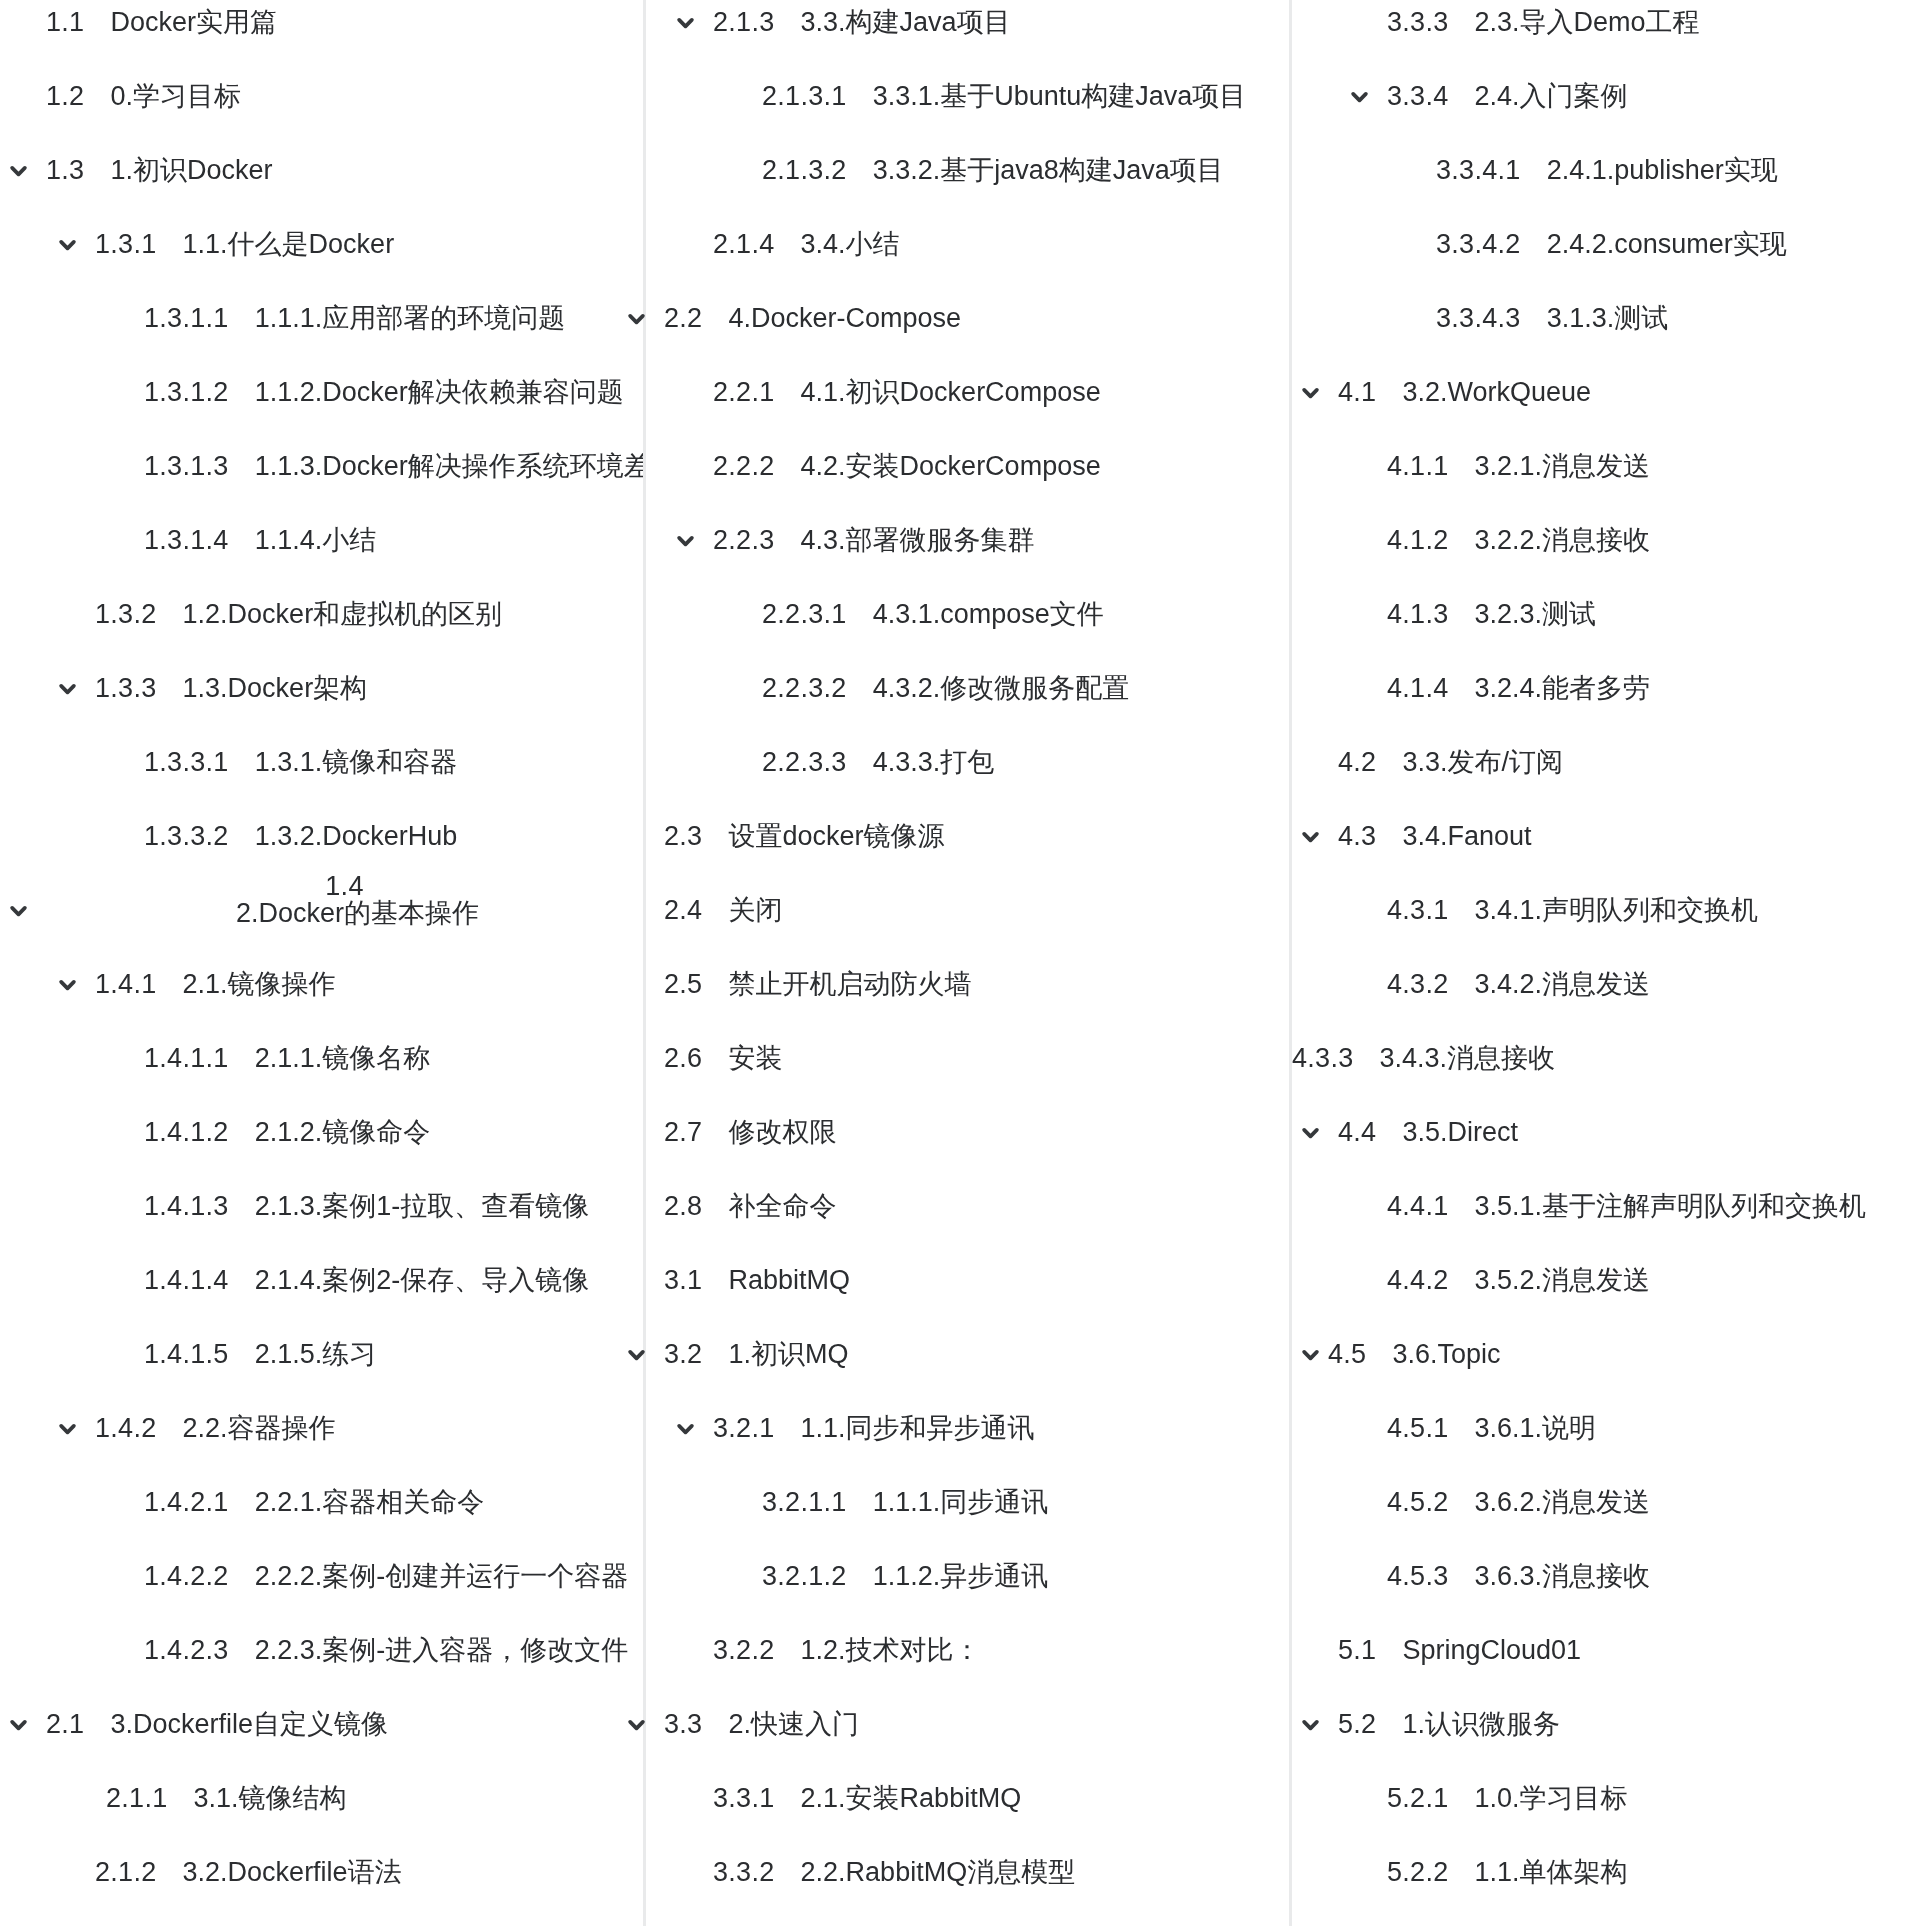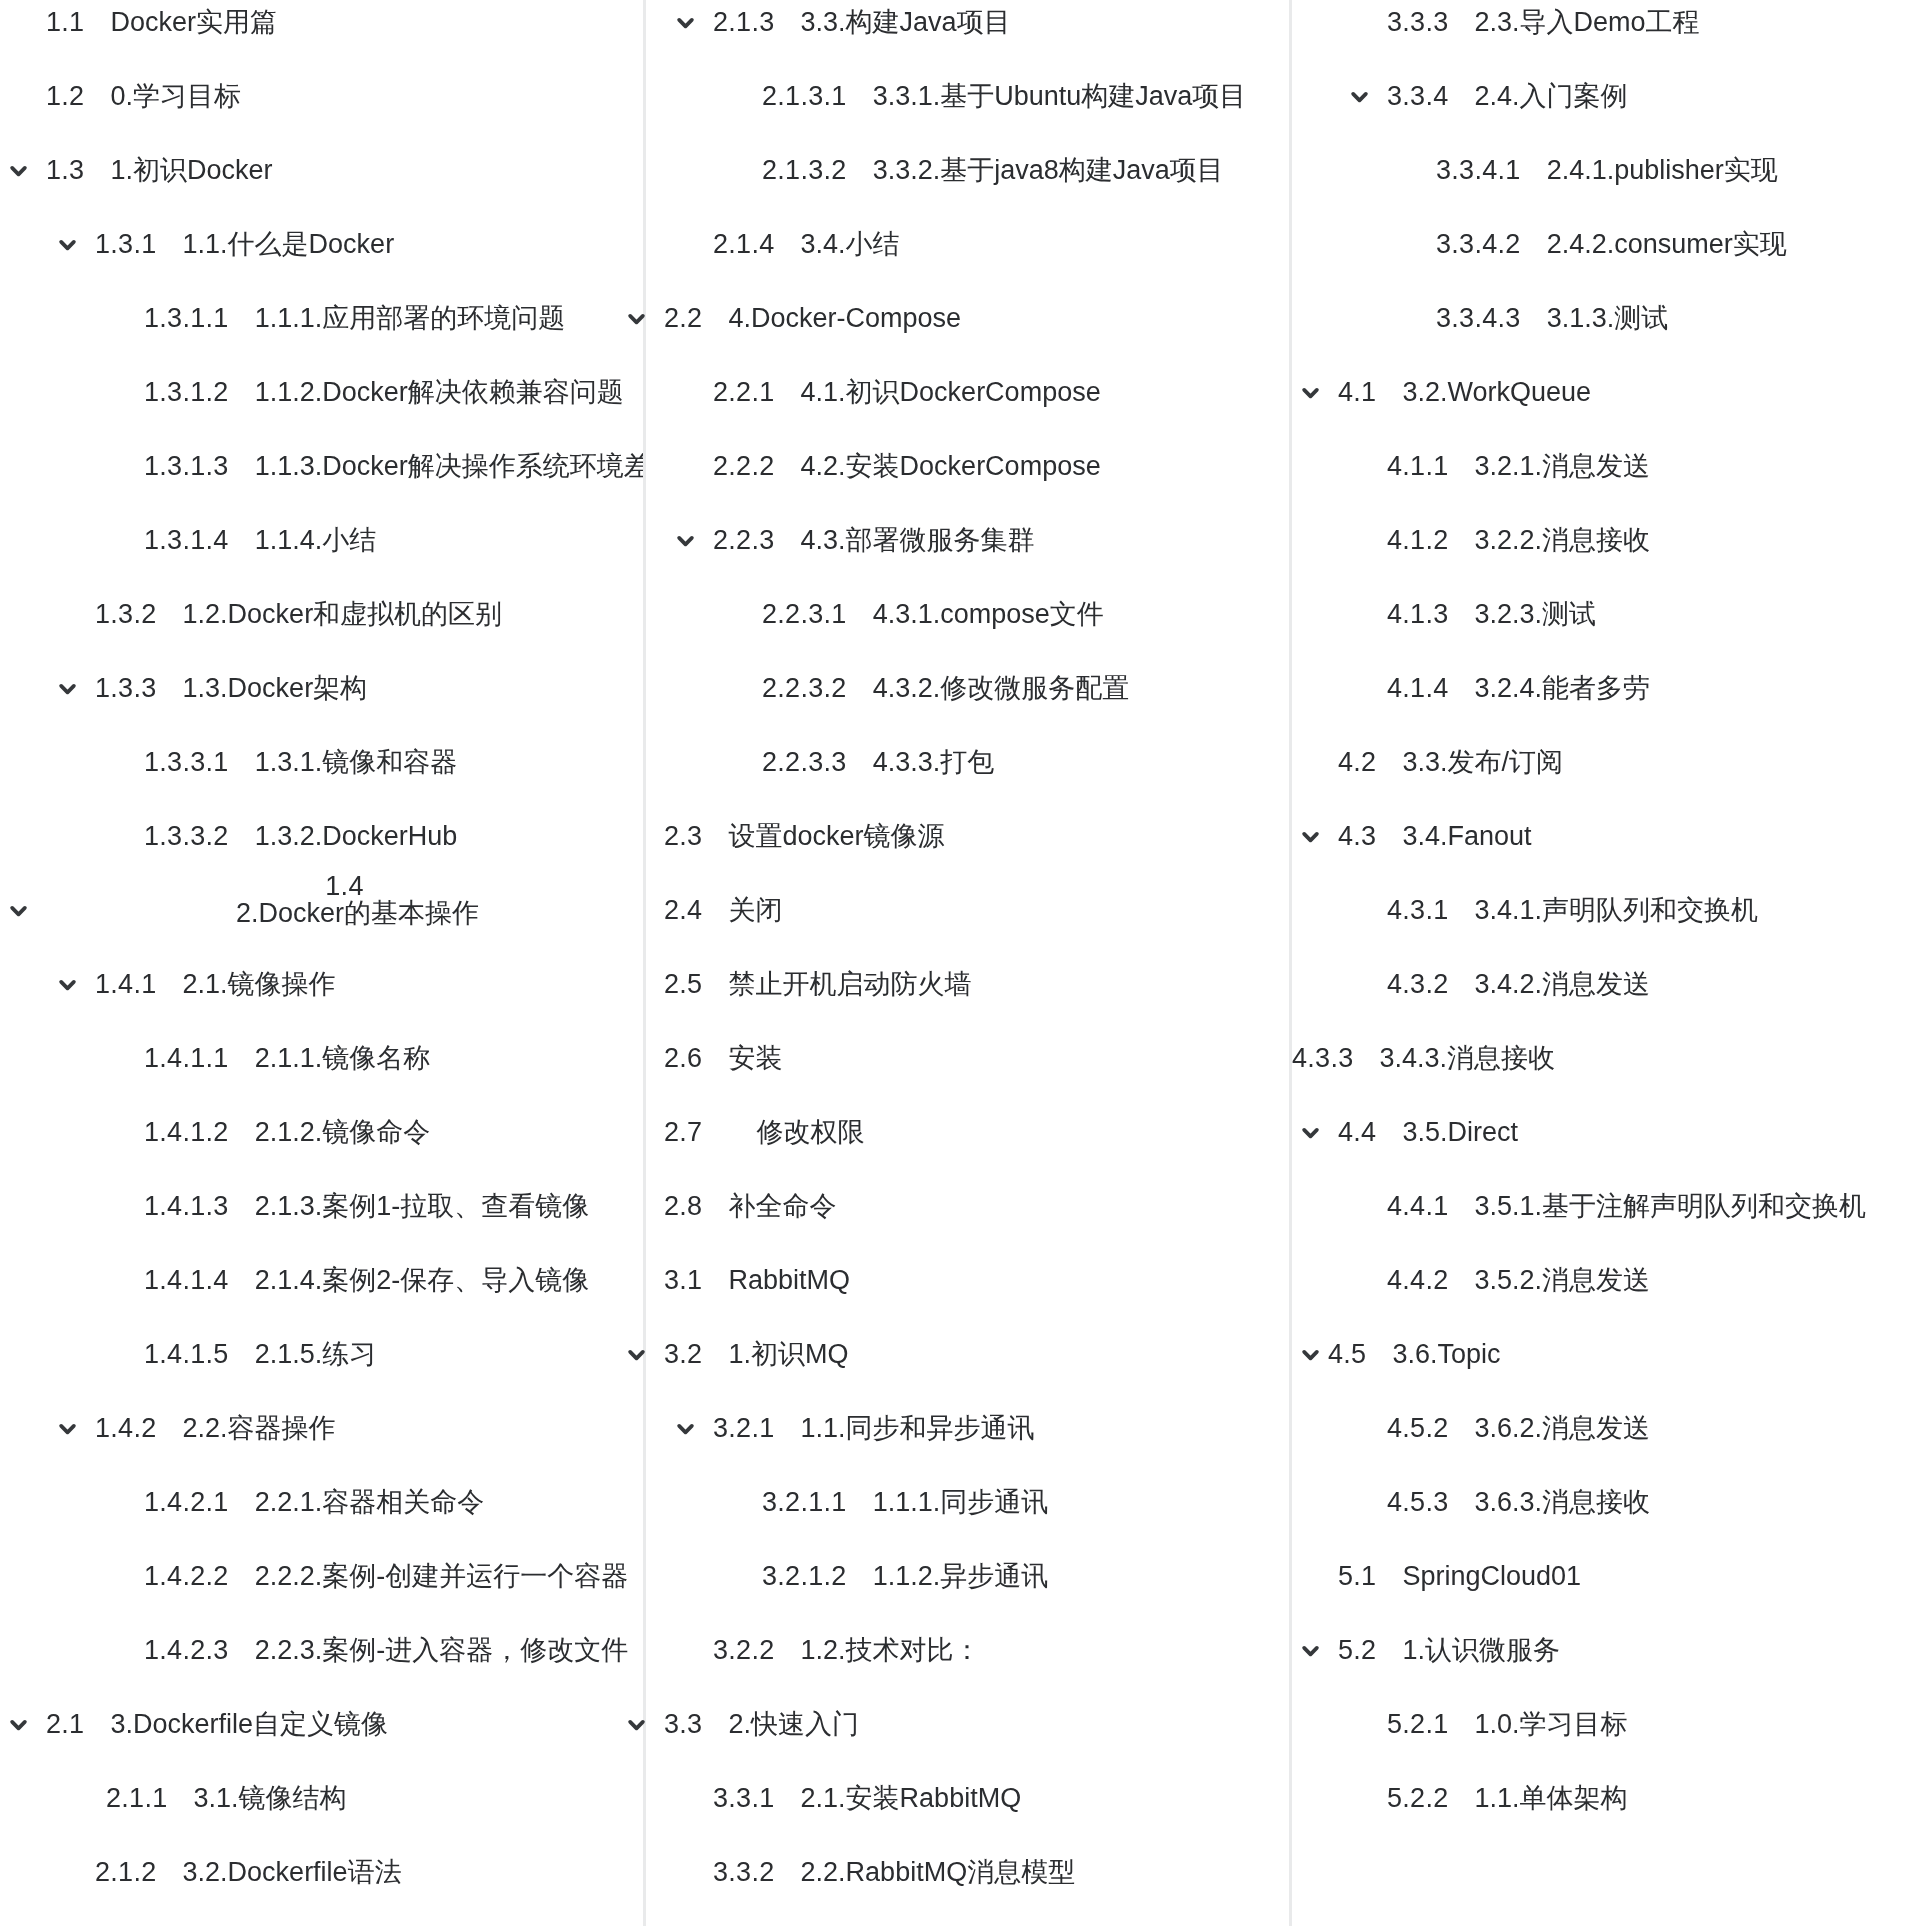--- a/index.html
+++ b/index.html
@@ -276,21 +276,21 @@
           <span class="toc-title">关闭</span>
         </div>
         <div class="toc-row" style="padding-left: 46px;">
           <span class="toc-num">2.5</span>
           <span class="toc-title">禁止开机启动防火墙</span>
         </div>
         <div class="toc-row" style="padding-left: 46px;">
           <span class="toc-num">2.6</span>
           <span class="toc-title">安装</span>
         </div>
-        <div class="toc-row" style="padding-left: 46px; gap: 28px;">
+        <div class="toc-row" style="padding-left: 46px;">
           <span class="toc-num">2.7</span>
           <span class="toc-title">修改权限</span>
         </div>
         <div class="toc-row" style="padding-left: 46px;">
           <span class="toc-num">2.8</span>
           <span class="toc-title">补全命令</span>
         </div>
         <div class="toc-row" style="padding-left: 46px;">
           <span class="toc-num">3.1</span>
           <span class="toc-title">RabbitMQ</span>
@@ -440,20 +440,24 @@
           <span class="toc-title">3.5.2.消息发送</span>
         </div>
         <div class="toc-row" style="padding-left: 36px;">
           <span class="chev" style="left: 9px;">
             <svg width="19" height="19" viewBox="0 0 30 30">
               <polyline points="5,11 15,21 25,11" fill="none" stroke="#35383b" stroke-width="6" stroke-linecap="round" stroke-linejoin="round"></polyline>
             </svg>
           </span>
           <span class="toc-num">4.5</span>
           <span class="toc-title">3.6.Topic</span>
+        </div>
+        <div class="toc-row" style="padding-left: 95px;">
+          <span class="toc-num">4.5.1</span>
+          <span class="toc-title">3.6.1.说明</span>
         </div>
         <div class="toc-row" style="padding-left: 95px;">
           <span class="toc-num">4.5.2</span>
           <span class="toc-title">3.6.2.消息发送</span>
         </div>
         <div class="toc-row" style="padding-left: 95px;">
           <span class="toc-num">4.5.3</span>
           <span class="toc-title">3.6.3.消息接收</span>
         </div>
         <div class="toc-row" style="padding-left: 46px;">

